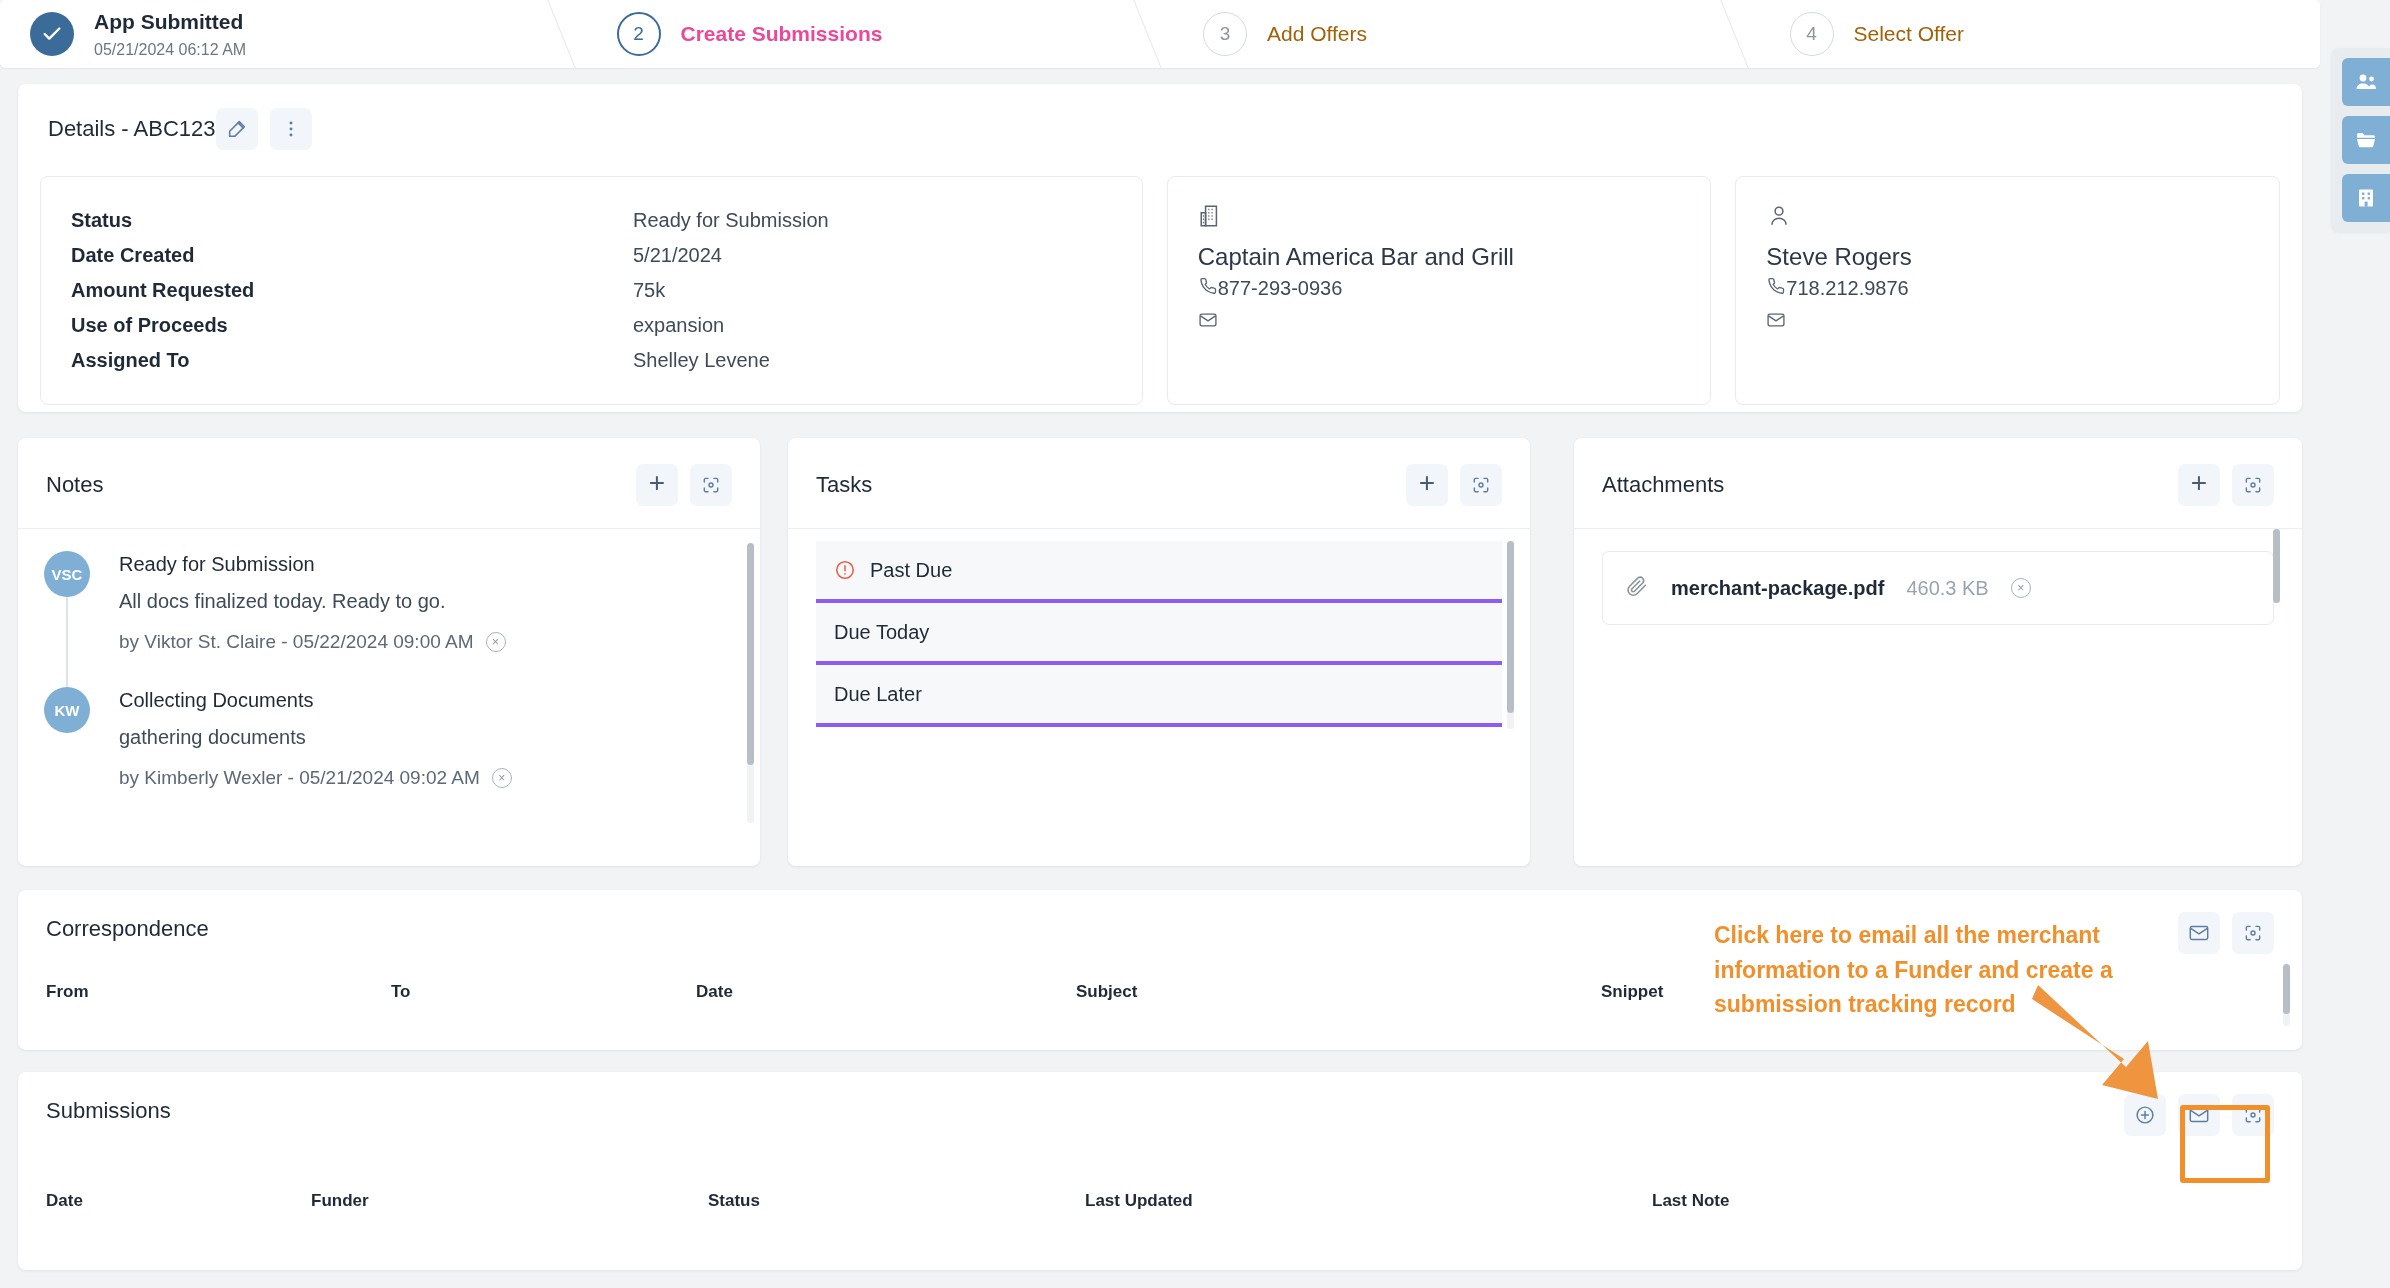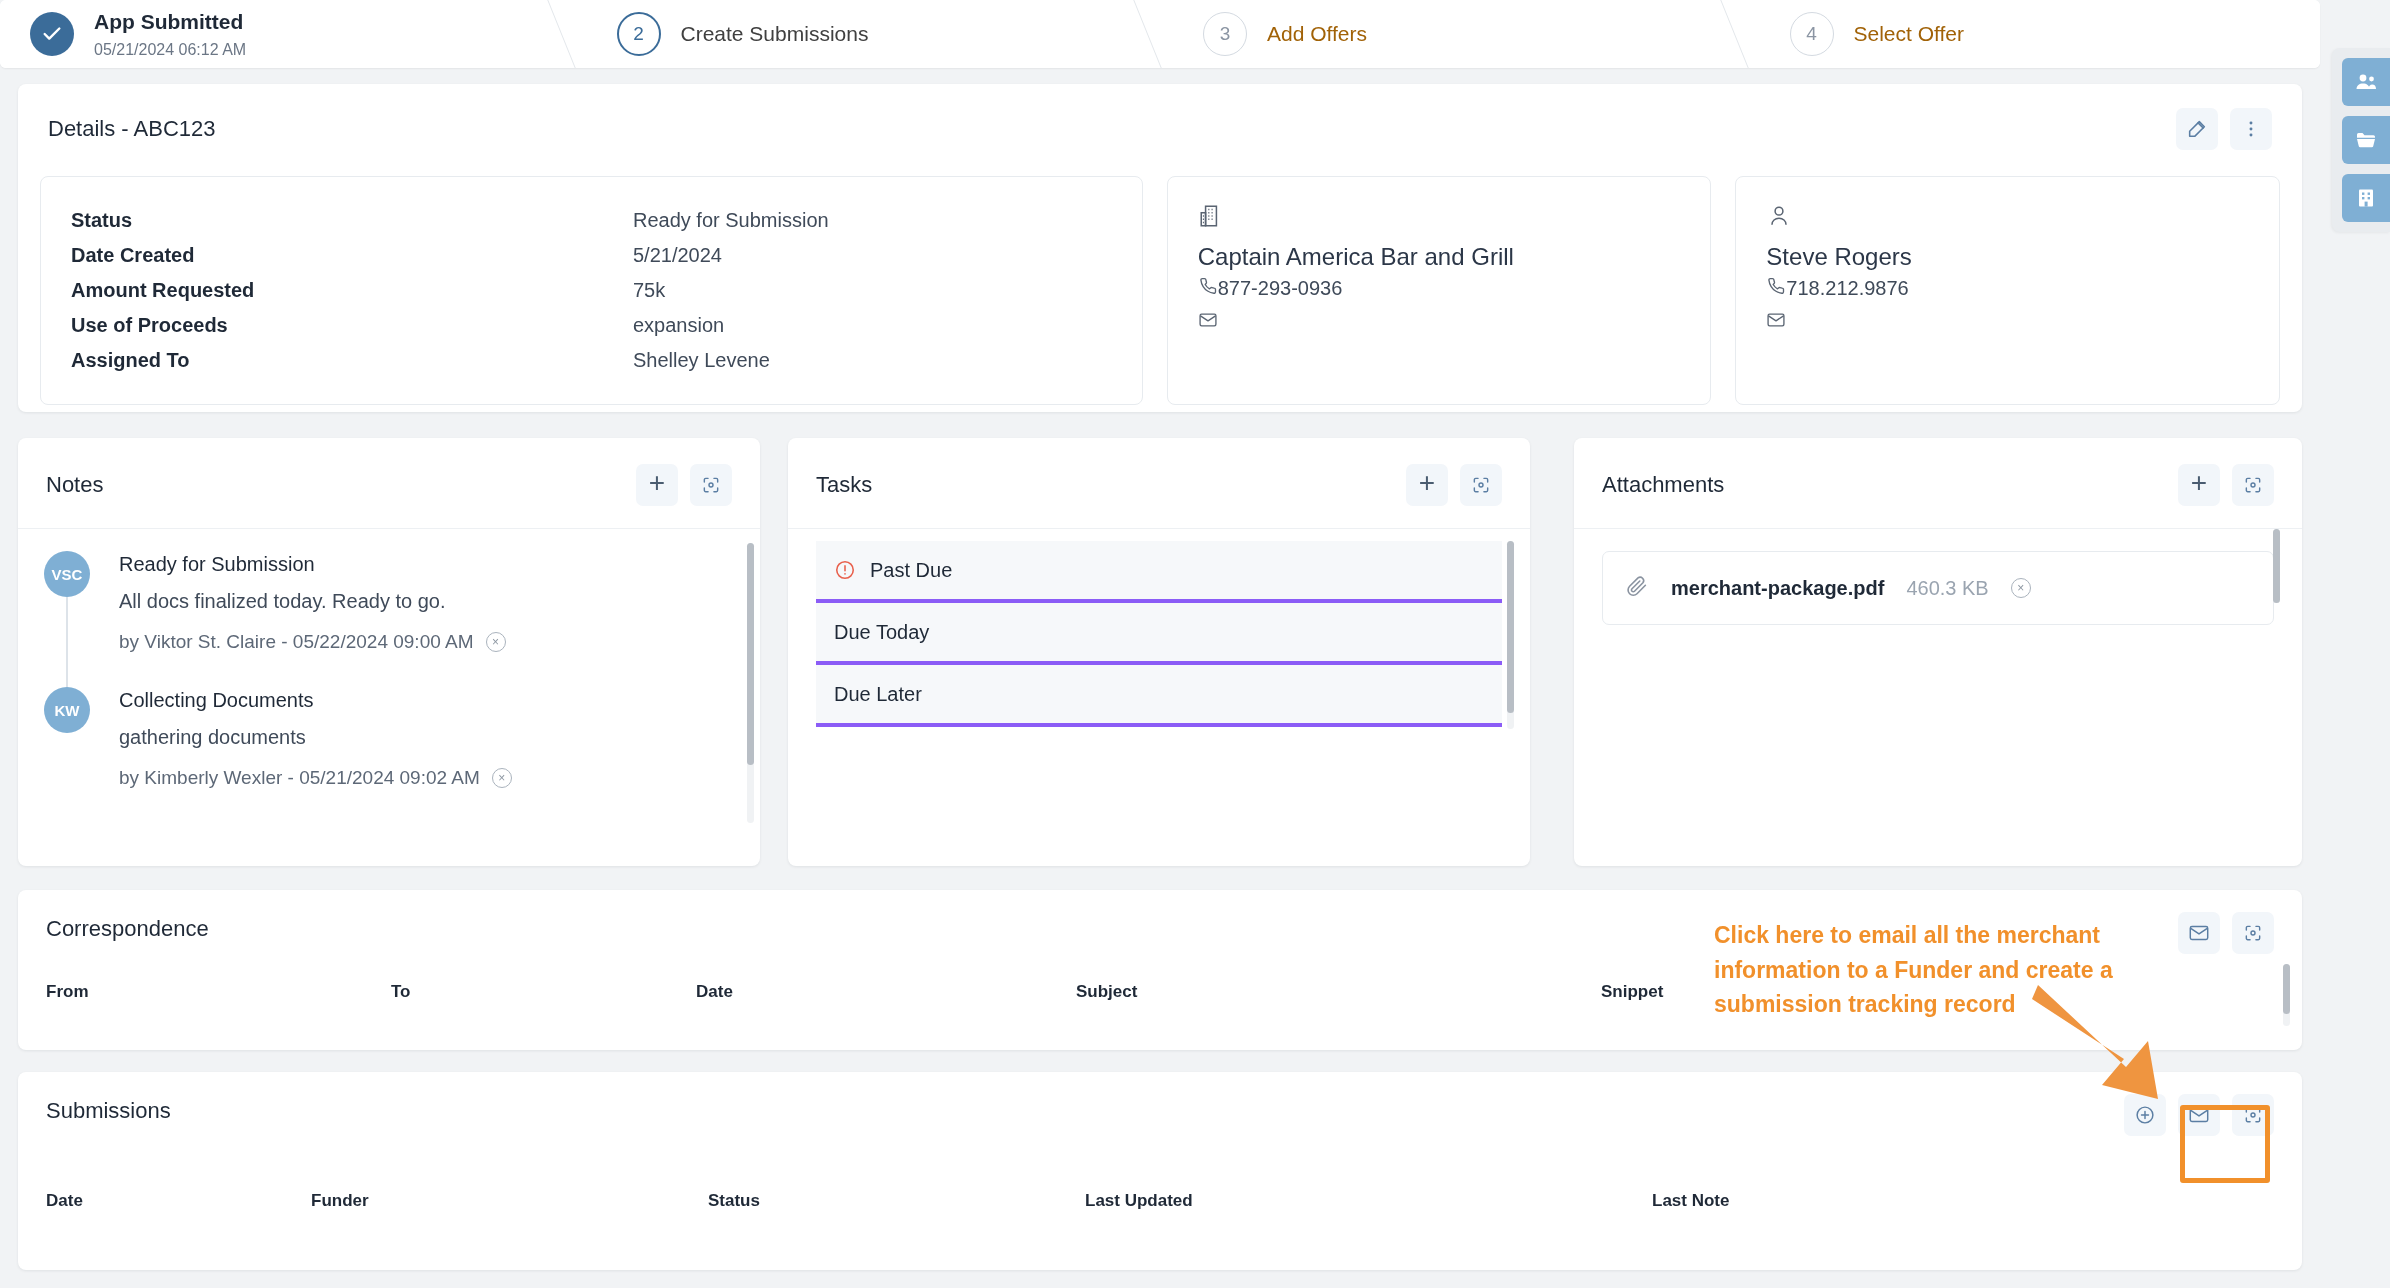--- a/index.html
+++ b/index.html
@@ -43,21 +43,21 @@
   .step-circle {
     width: 44px; height: 44px; border-radius: 50%;
     display: flex; align-items: center; justify-content: center;
     font-size: 19px; flex: 0 0 auto;
   }
   .step-circle.done { background: #3b6c99; color: #fff; }
   .step-circle.active { border: 2px solid #3b6c99; color: #3b6c99; background: #fff; }
   .step-circle.todo { border: 1.5px solid #d4dae1; color: #8b95a3; background: #fff; }
   .step-text { margin-left: 20px; line-height: 1.35; }
   .step-title { font-size: 21px; font-weight: bold; color: #1f2937; }
-  .step-title.linked { color: #404040; font-weight: normal; }
+  .step-title.linked { color: #ec4899; font-weight: bold; }
   .step-title.muted { color: #a16207; font-weight: normal; }
   .step-sub { font-size: 16px; color: #6b7685; margin-top: 3px; }
 
   
   .rail {
     position: absolute; right: 0; top: 48px;
     width: 58px;
     background: #e9ecef;
     border-radius: 8px 0 0 8px;
     padding: 10px 0 10px 10px;
@@ -84,21 +84,21 @@
     background: #f2f6fa; border: none;
     display: flex; align-items: center; justify-content: center;
     color: #5b7ea3; cursor: pointer;
   }
   .hdr-btn.plus { font-size: 28px; line-height: 1; color: #4a5c70; padding-bottom: 4px; }
   .hdr-btn-group { display: flex; gap: 12px; }
 
   
   #details-card { left: 18px; top: 84px; width: 2284px; height: 328px; }
   #details-card .card-head {
-    display: flex; align-items: center; justify-content: space-between;
+    display: flex; align-items: center; justify-content: flex-start;
     padding: 24px 30px 0 30px;
   }
   .details-body { display: flex; gap: 24px; padding: 26px 22px 22px 22px; }
   .sub-card { border: 1px solid #e7ebef; border-radius: 8px; padding: 26px 30px; }
   #kv-card { width: 1110px; }
   .kv-row { display: flex; font-size: 20px; line-height: 35px; }
   .kv-label { width: 562px; font-weight: bold; color: #1f2937; }
   .kv-value { color: #3f4a59; }
   #merchant-card { width: 548px; }
   #contact-card { width: 548px; }

